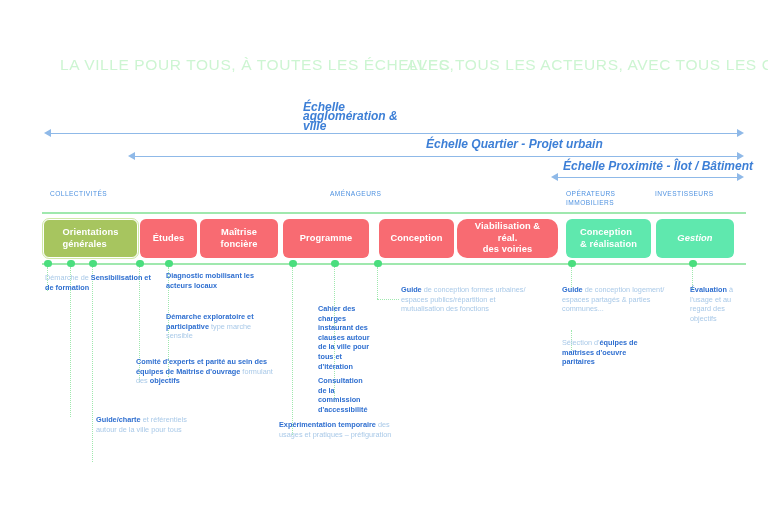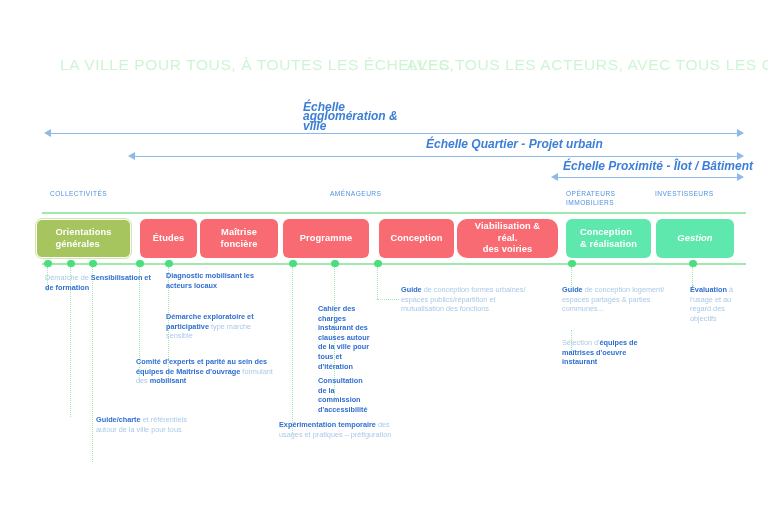--- a/index.html
+++ b/index.html
@@ -113,21 +113,21 @@
 
   <div class="actor" style="left:50px;top:189px;">COLLECTIVITÉS</div>
   <div class="actor" style="left:330px;top:189px;">AMÉNAGEURS</div>
   <div class="actor" style="left:566px;top:189px;">OPÉRATEURS
 IMMOBILIERS</div>
   <div class="actor" style="left:655px;top:189px;">INVESTISSEURS</div>
 
   <div class="band-line top"></div>
   <div class="band-line bottom"></div>
 
-  <div class="phase olive p-orientations" style="left:36px;width:95px;">
+  <div class="phase olive p-orientations" style="left:43px;width:95px;">
     <span>Orientations
 générales</span>
   </div>
   <div class="phase red" style="left:140px;width:57px;">
     <span>Études</span>
   </div>
   <div class="phase red" style="left:200px;width:78px;justify-content:center;">
     <span>Maîtrise
 foncière</span>
   </div>
@@ -179,21 +179,21 @@
 
   <div class="note" style="left:166px;top:271px;width:105px;">
     <b>Diagnostic mobilisant les acteurs locaux</b>
   </div>
 
   <div class="note" style="left:166px;top:312px;width:110px;">
     <b>Démarche exploratoire et participative</b><span> type marche sensible</span>
   </div>
 
   <div class="note" style="left:136px;top:357px;width:140px;">
-    <b>Comité d'experts et parité au sein des équipes de Maîtrise d'ouvrage</b><span> formulant des </span><b>mobilisant</b>
+    <b>Comité d'experts et parité au sein des équipes de Maîtrise d'ouvrage</b><span> formulant des </span><b>objectifs</b>
   </div>
 
   <div class="note" style="left:96px;top:415px;width:100px;">
     <b>Guide/charte</b><span> et référentiels autour de la ville pour tous</span>
   </div>
 
   <div class="note" style="left:318px;top:304px;width:52px;">
     <b>Cahier des charges instaurant des clauses autour de la ville pour tous et d'itération</b>
   </div>
 
@@ -207,20 +207,20 @@
 
   <div class="note" style="left:401px;top:285px;width:125px;">
     <b>Guide</b><span> de conception formes urbaines/ espaces publics/répartition et mutualisation des fonctions</span>
   </div>
 
   <div class="note" style="left:562px;top:285px;width:112px;">
     <b>Guide</b><span> de conception logement/ espaces partagés &amp; parties communes...</span>
   </div>
 
   <div class="note" style="left:562px;top:338px;width:90px;">
-    <span>Sélection d'</span><b>équipes de maîtrises d'oeuvre instaurant</b>
+    <span>Sélection d'</span><b>équipes de maîtrises d'oeuvre paritaires</b>
   </div>
 
   <div class="note" style="left:690px;top:285px;width:56px;">
     <b>Évaluation</b><span> à l'usage et au regard des objectifs</span>
   </div>
 
 </div>
 
 </body></html>

